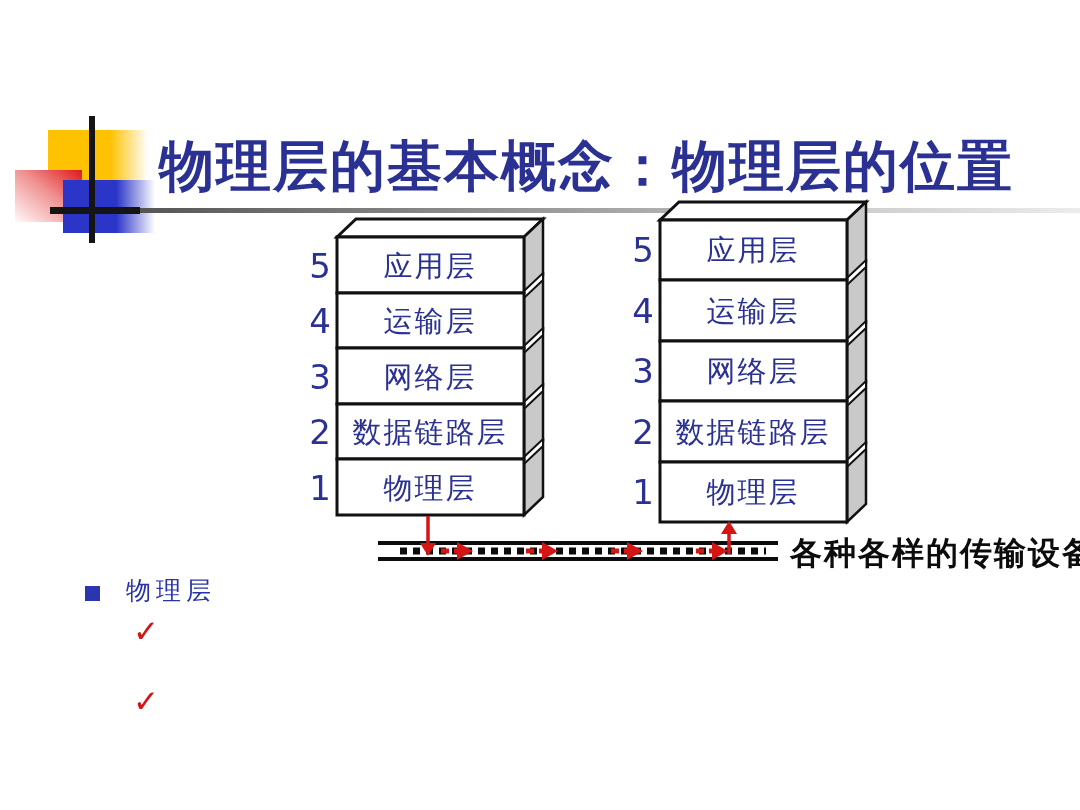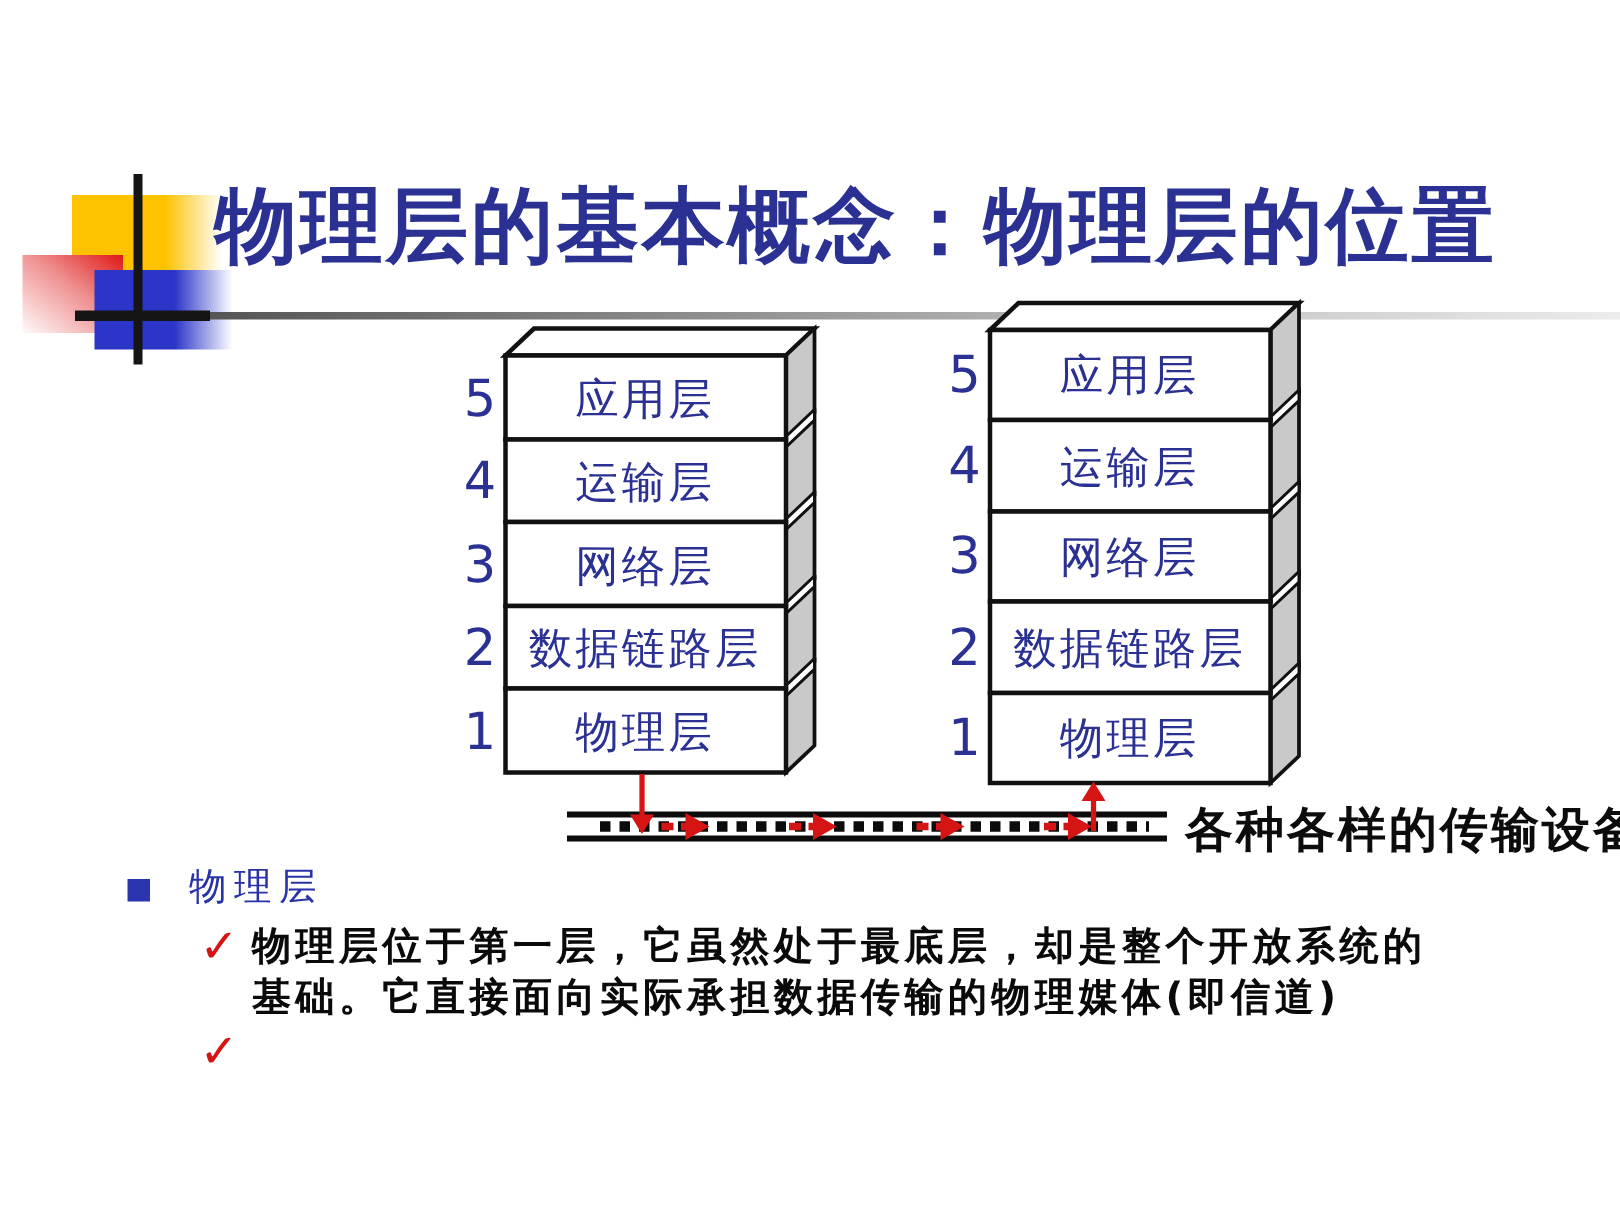--- a/index.html
+++ b/index.html
@@ -12,21 +12,21 @@
     background:linear-gradient(to right,#ffc200 0%,#ffc200 62%,rgba(255,194,0,0) 100%);}
   .deco-pink{position:absolute;left:15px;top:170px;width:67px;height:52px;
     background:linear-gradient(to bottom left,#e01818 0%,#ef8f8f 45%,rgba(255,235,235,.25) 100%);}
   .deco-blue{position:absolute;left:63px;top:180px;width:92px;height:53px;
     background:linear-gradient(to right,#2b35c8 0%,#2b35c8 58%,rgba(43,53,200,0) 100%);}
   .rule-gray{position:absolute;left:55px;top:208px;width:1025px;height:5px;
     background:linear-gradient(to right,#474747 0%,#8d8d8d 40%,#c9c9c9 75%,#ececec 100%);}
   .cross-h{position:absolute;left:50px;top:207px;width:90px;height:7px;background:#151515;}
   .cross-v{position:absolute;left:89px;top:116px;width:6px;height:127px;background:#151515;}
   
-  .title{position:absolute;left:143px;top:118px;margin:0;
+  .title{position:absolute;left:143px;top:118px;margin:16px;
     font-size:55px;line-height:64px;font-weight:bold;letter-spacing:2px;color:#2b3193;}
   
   .diagram{position:absolute;left:0;top:0;}
   .num{font-size:34px;fill:#2b3193;font-weight:normal;}
   .layer-label{font-size:29px;fill:#2b3193;letter-spacing:2px;}
   .medium-label{font-size:32px;font-weight:bold;fill:#0c0c0c;letter-spacing:2px;}
   
   .bullet-head{position:absolute;left:85px;top:574px;}
   .bullet-square{position:absolute;left:0px;top:12px;width:15px;height:15px;background:#2b35b0;display:block;}
   .bullet-head-label{position:absolute;left:41px;top:0px;font-size:25px;color:#2933a8;
@@ -161,20 +161,16 @@
       <text class="medium-label" x="790" y="553" dominant-baseline="central">各种各样的传输设备</text>
     </g>
   </svg>
 
   <div class="bullet-head">
     <span class="bullet-square"></span>
     <span class="bullet-head-label">物理层</span>
   </div>
 
   <div class="check check1">✓</div>
-  <div class="body-text para1">
-    <div>物理层位于第一层，它虽然处于最底层，却是整个开放系统的</div>
-    <div>基础。它直接面向实际承担数据传输的物理媒体(即信道)</div>
-  </div>
 
   <div class="check check2">✓</div>
 
 </div>
 
 </body></html>

